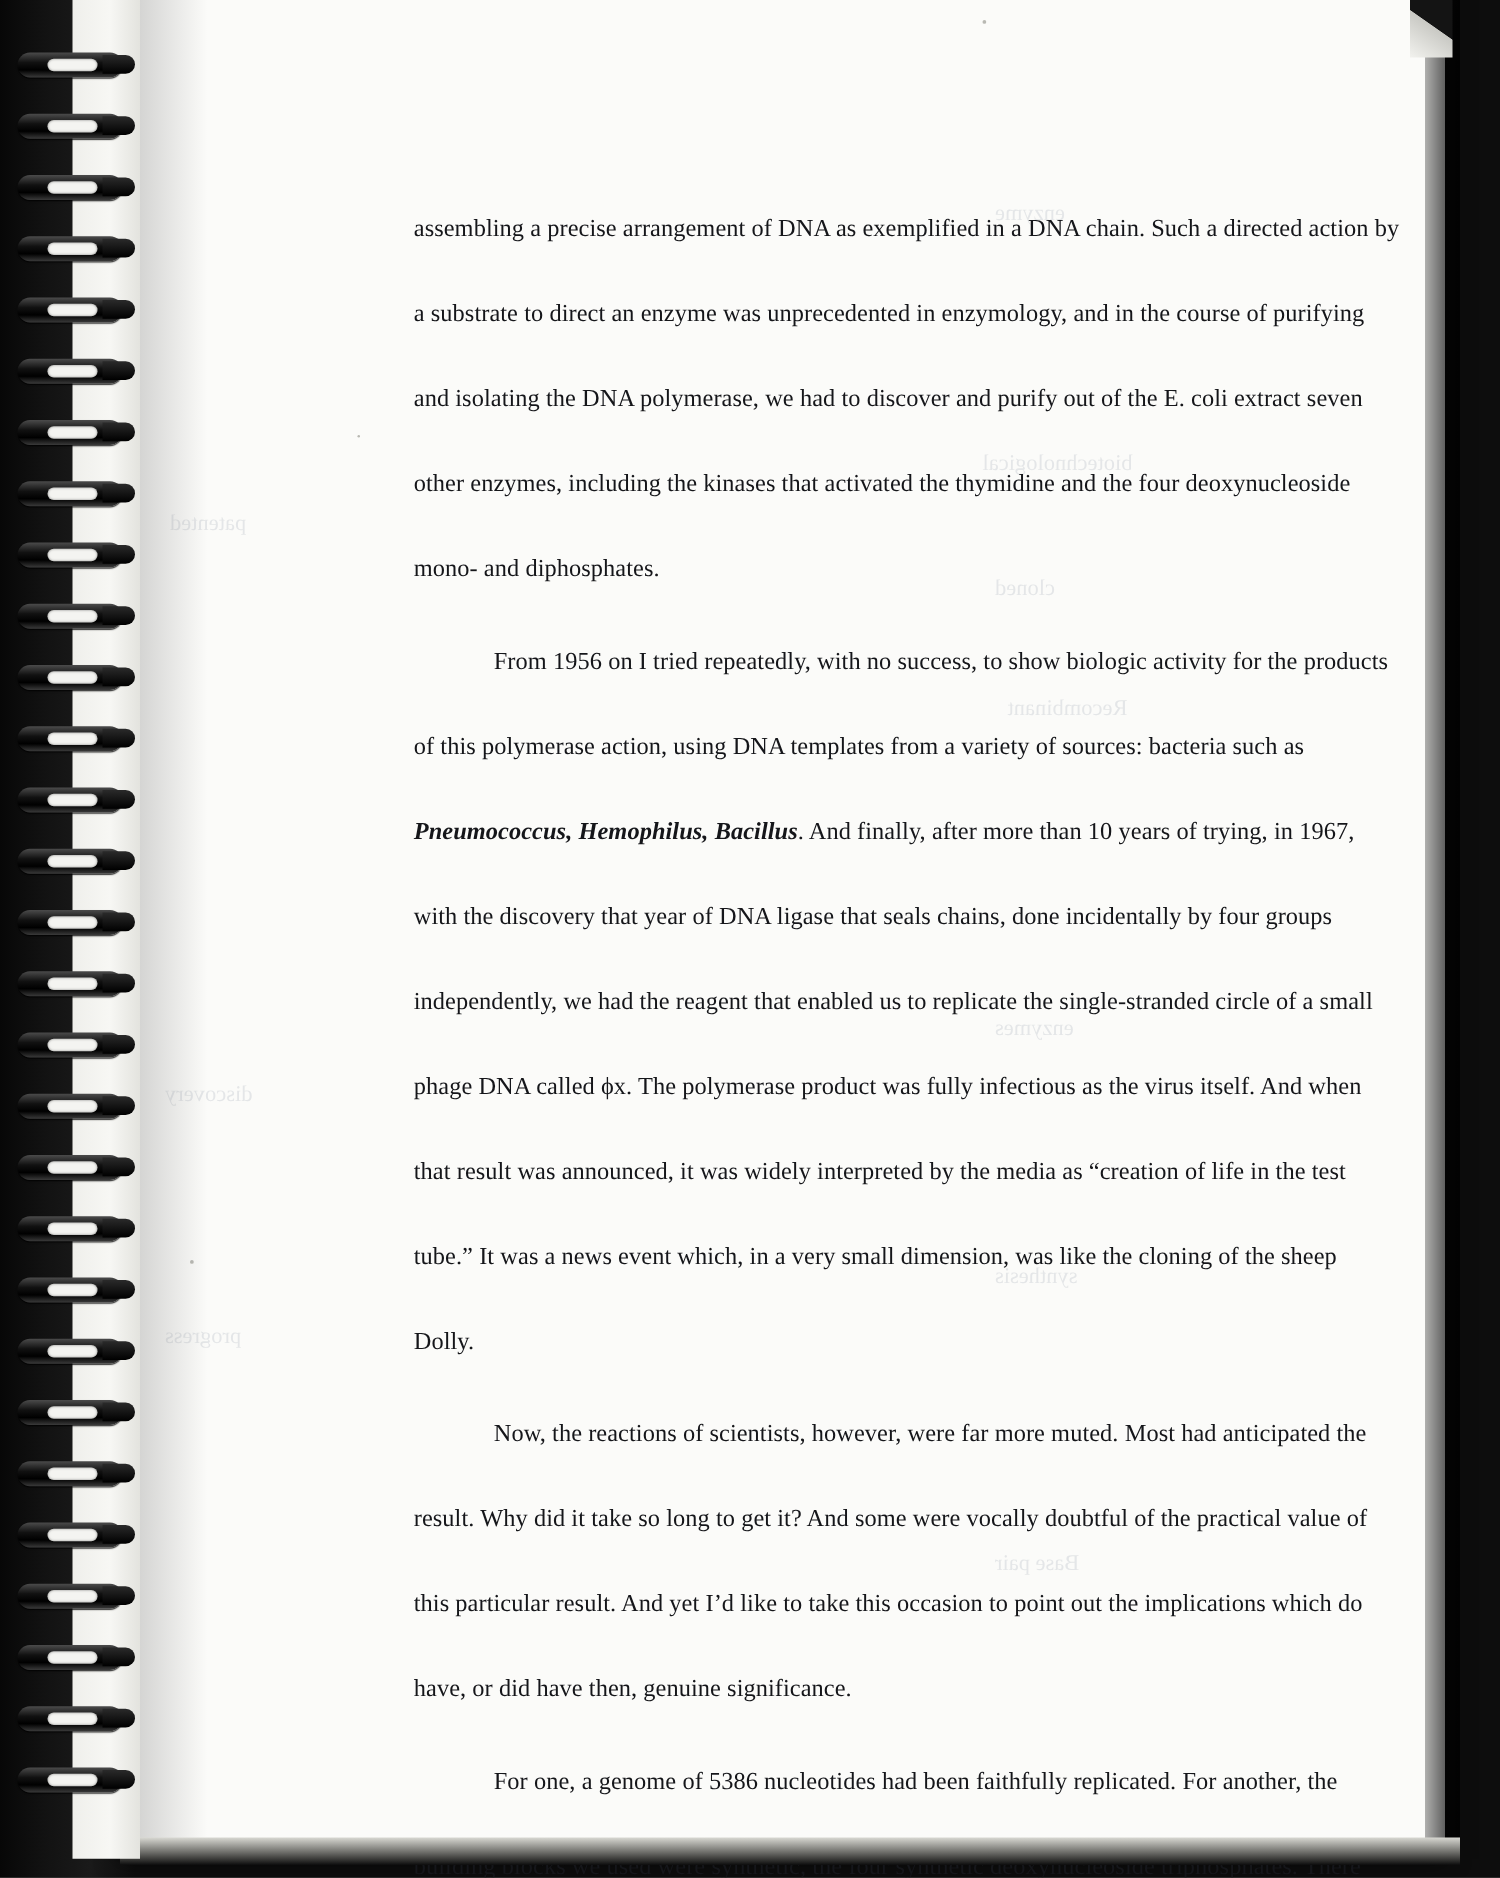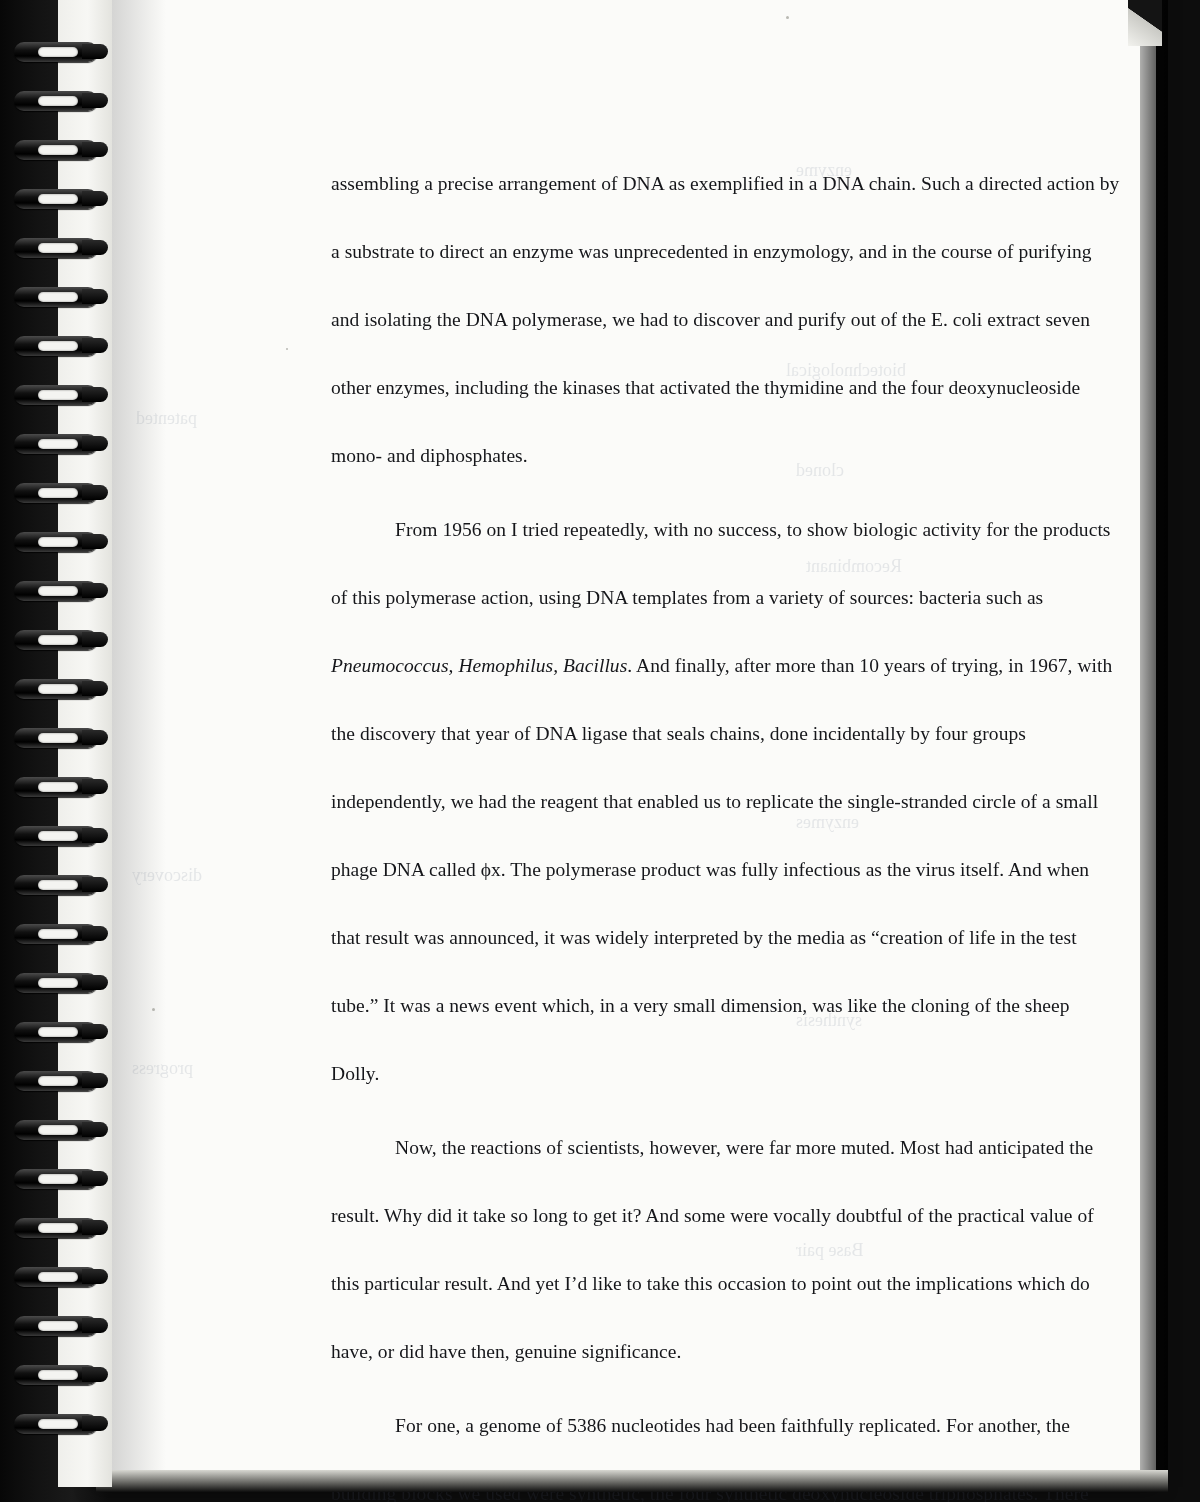--- a/index.html
+++ b/index.html
@@ -127,21 +127,21 @@
     margin: 0 0 6px 0;
     font-size: 19.5px;
     line-height: 68px;
     color: #15161a;
     text-align: left;
     letter-spacing: 0.05px;
   }
   .para.indent {
     text-indent: 64px;
   }
-  .para i { font-style: italic; }
+  .para i { font-style: italic; font-weight: bold; }
 
   
   .ghost {
     position: absolute;
     color: rgba(120,130,150,0.17);
     font-size: 18px;
     font-family: "Liberation Serif", serif;
     white-space: nowrap;
     transform: scaleX(-1);
     pointer-events: none;

